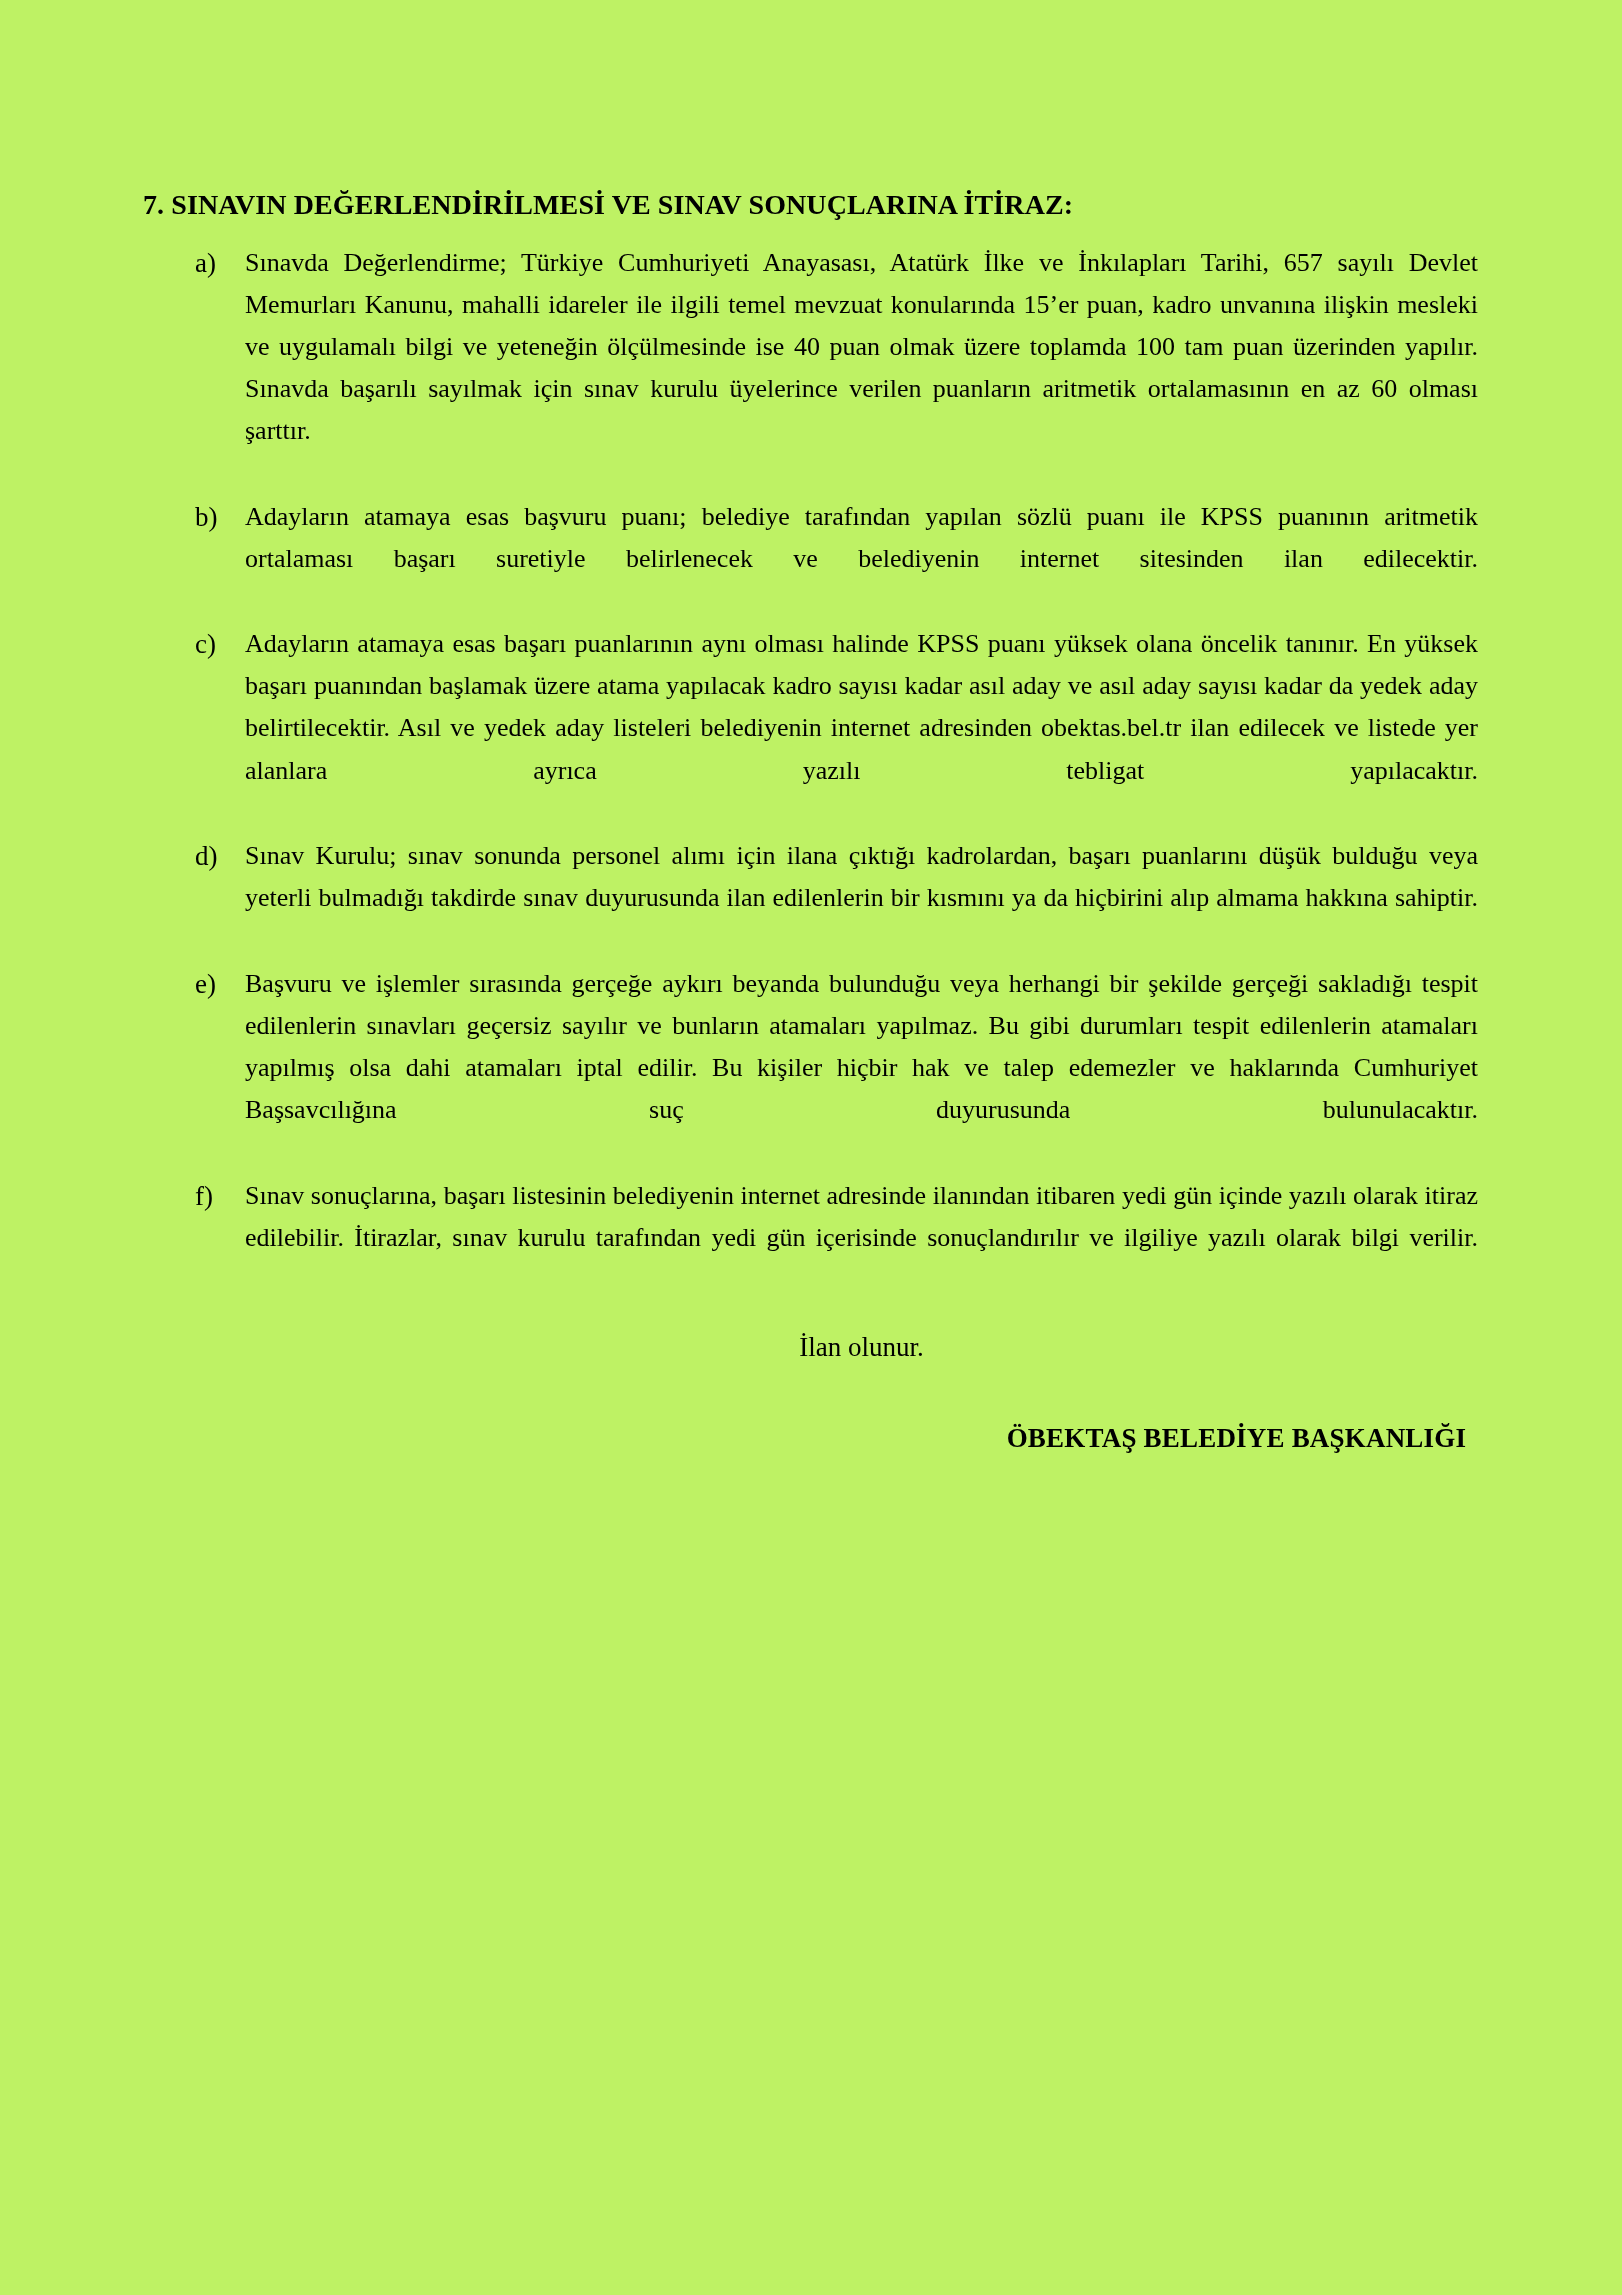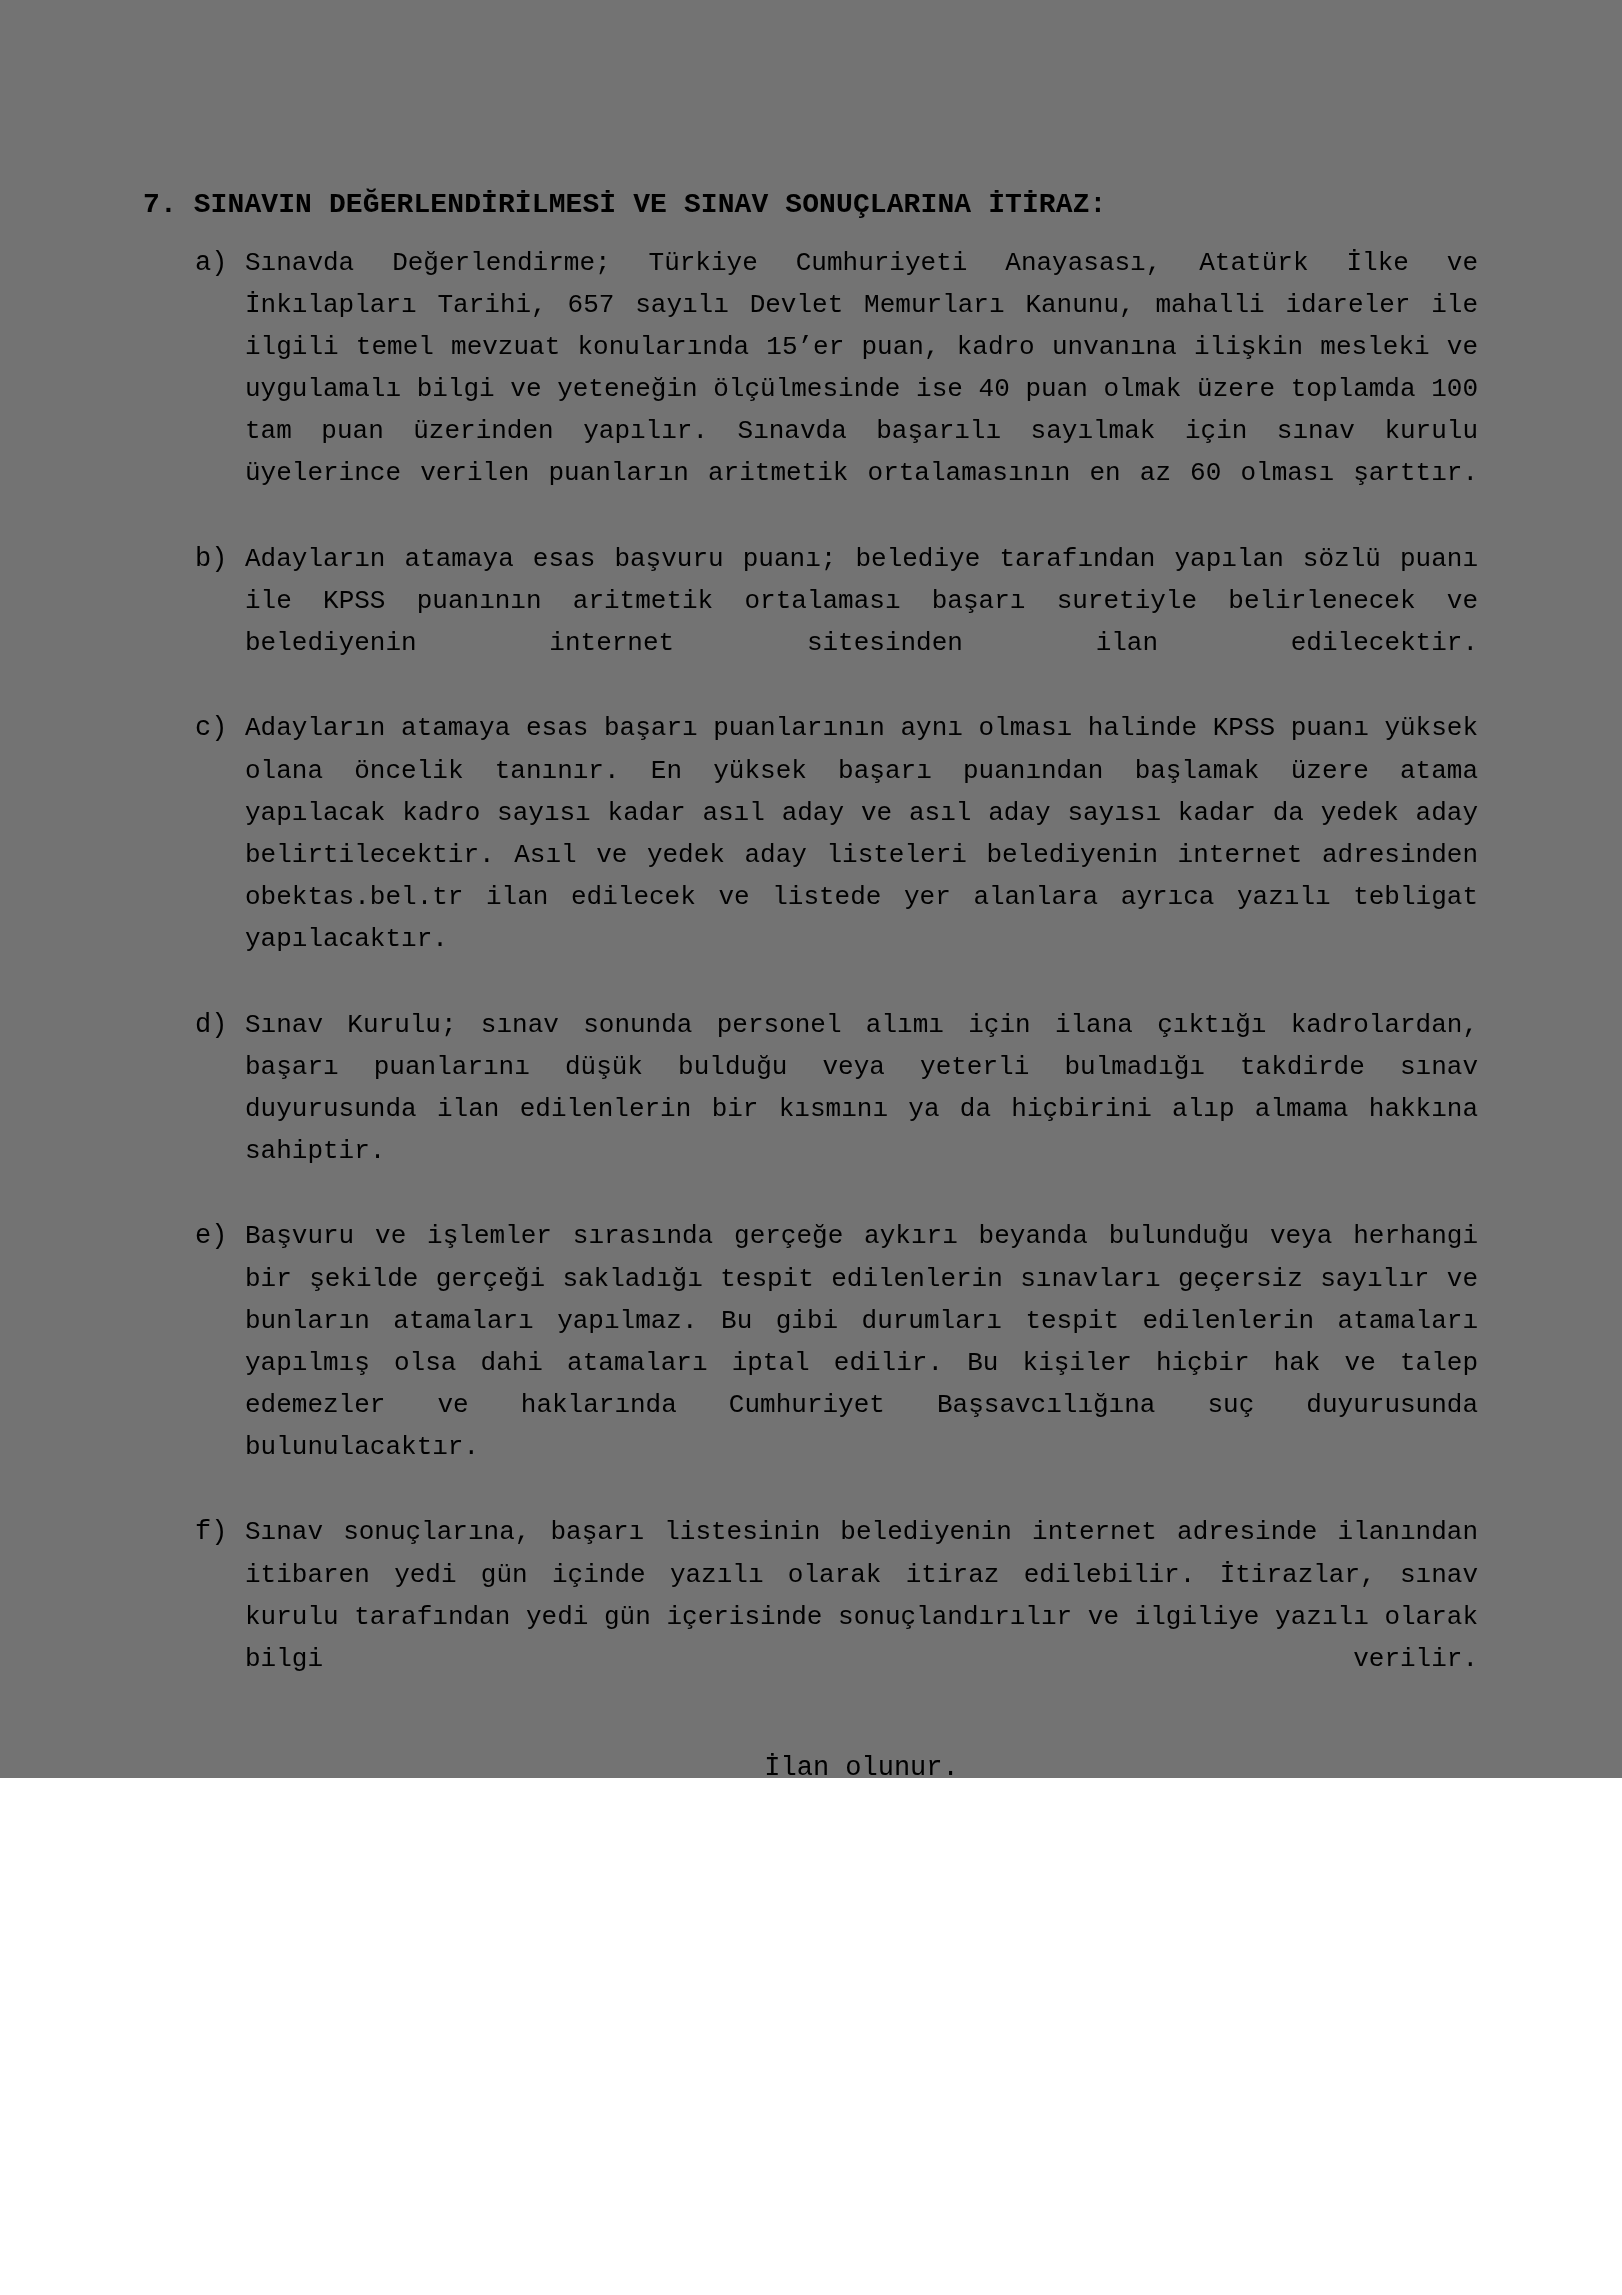--- a/index.html
+++ b/index.html
@@ -5,25 +5,25 @@
 <style>
   html, body {
     margin: 0;
     padding: 0;
     background: #ffffff;
   }
 
   .page {
     position: relative;
     width: 1623px;
-    height: 1778px;
-    background: #737373;
+    height: 2295px;
+    background: #bef264;
     margin: 0 auto;
     overflow: hidden;
-    font-family: Liberation Mono, monospace;
+    font-family: Liberation Serif, serif;
     color: #000000;
     -webkit-font-smoothing: antialiased;
   }
 
   .content {
     position: absolute;
     left: 143px;
     top: 187px;
     width: 1335px;
   }
@@ -131,16 +131,17 @@
 
       <li class="clause">
         <span class="clause-marker">f)</span>
         <div class="clause-body">Sınav sonuçlarına, başarı listesinin belediyenin internet adresinde ilanından itibaren yedi gün içinde yazılı olarak itiraz edilebilir. İtirazlar, sınav kurulu tarafından yedi gün içerisinde sonuçlandırılır ve ilgiliye yazılı olarak bilgi verilir.</div>
       </li>
 
     </ol>
 
     <div class="closing-line">İlan olunur.</div>
 
+    <div class="signature">ÖBEKTAŞ BELEDİYE BAŞKANLIĞI</div>
 
   </div>
 </div>
 
 
 </body></html>

